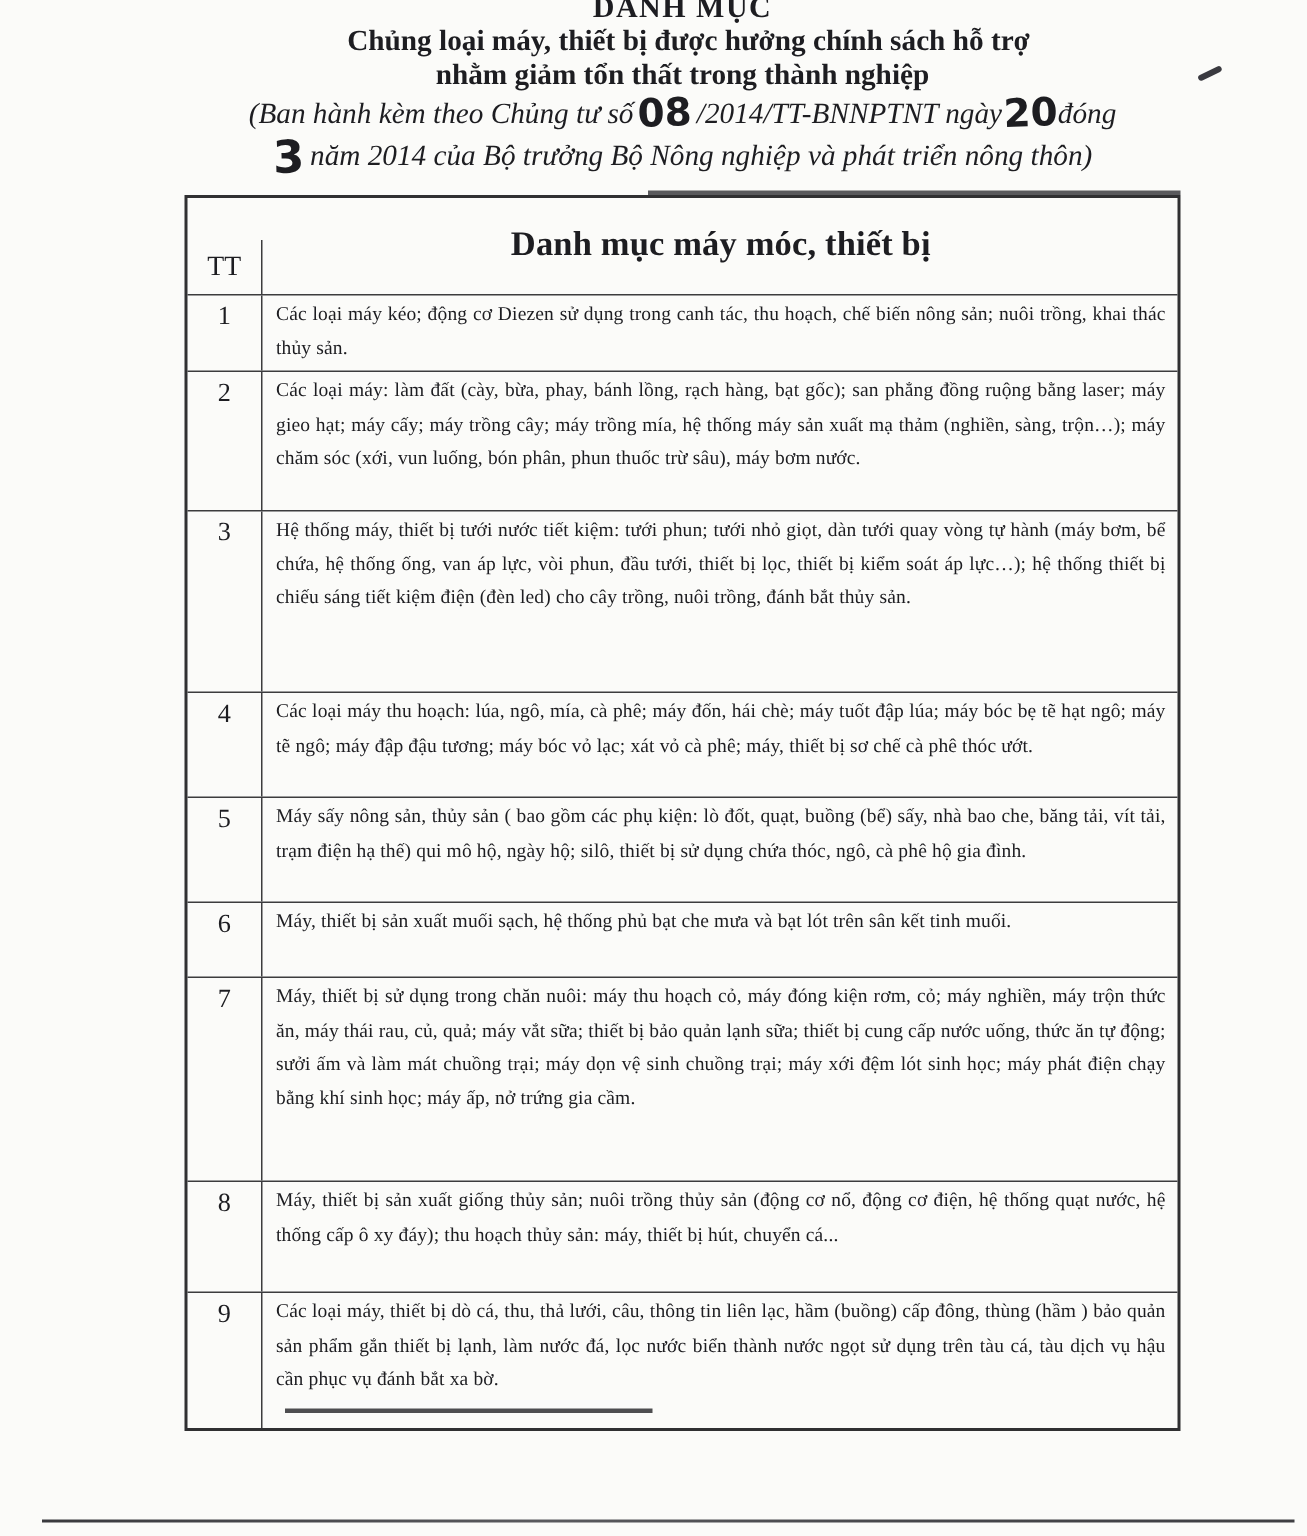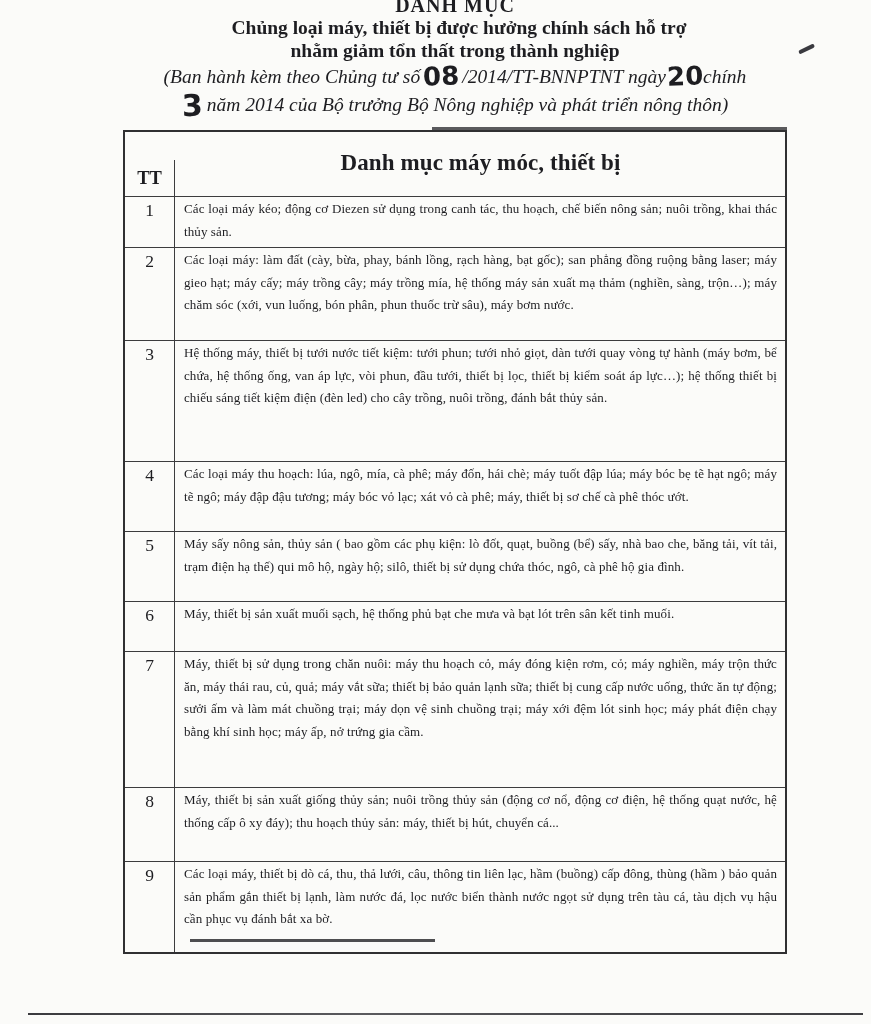--- a/index.html
+++ b/index.html
@@ -46,21 +46,21 @@
     padding-top:3px;box-sizing:border-box;
   }
   .cell-text{
     font-size:13px;line-height:22.6px;
     text-align:justify;
     padding:1px 8px 2px 9px;
     box-sizing:border-box;
     letter-spacing:0.1px;
   }
   .head{min-height:64px;}
-  .head .cell-tt{display:flex;align-items:center;justify-content:center;font-weight:bold;font-size:18.5px;padding-top:0;margin-top:28px;}
+  .head .cell-tt{display:flex;align-items:center;justify-content:center;font-weight:normal;font-size:18.5px;padding-top:0;margin-top:28px;}
   .head .cell-text{display:flex;align-items:center;justify-content:center;text-align:left;font-weight:bold;font-size:23px;}
   .r1{min-height:50px;}
   .r2{min-height:92px;}
   .r3{min-height:120px;}
   .r4{min-height:69px;}
   .r5{min-height:69px;}
   .r6{min-height:49px;}
   .r7{min-height:135px;}
   .r8{min-height:73px;}
   .r9{min-height:90px;}
@@ -85,21 +85,21 @@
 </style>
 </head>
 <body>
 
 <div class="page">
 
   <div class="titles">
     <div class="t-main">DANH MỤC</div>
     <div class="t-sub1">Chủng loại máy, thiết bị được hưởng chính sách hỗ trợ</div>
     <div class="t-sub2">nhằm giảm tổn thất trong thành nghiệp</div>
-    <div class="t-issue1"><span>(Ban hành kèm theo Chủng tư số</span><span class="hw">08</span><span>/2014/TT-BNNPTNT ngày</span><span class="hw hw-day">20</span><span>chính</span></div>
+    <div class="t-issue1"><span>(Ban hành kèm theo Chủng tư số</span><span class="hw">08</span><span>/2014/TT-BNNPTNT ngày</span><span class="hw hw-day">20</span><span>đóng</span></div>
     <div class="t-issue2"><span class="hw hw-month">3</span><span>năm 2014 của Bộ trưởng Bộ Nông nghiệp và phát triển nông thôn)</span></div>
   </div>
 
   <div class="doc-table">
     <div class="trow head">
       <div class="cell-tt">TT</div>
       <div class="cell-text">Danh mục máy móc, thiết bị</div>
     </div>
 
     <div class="trow r1">

